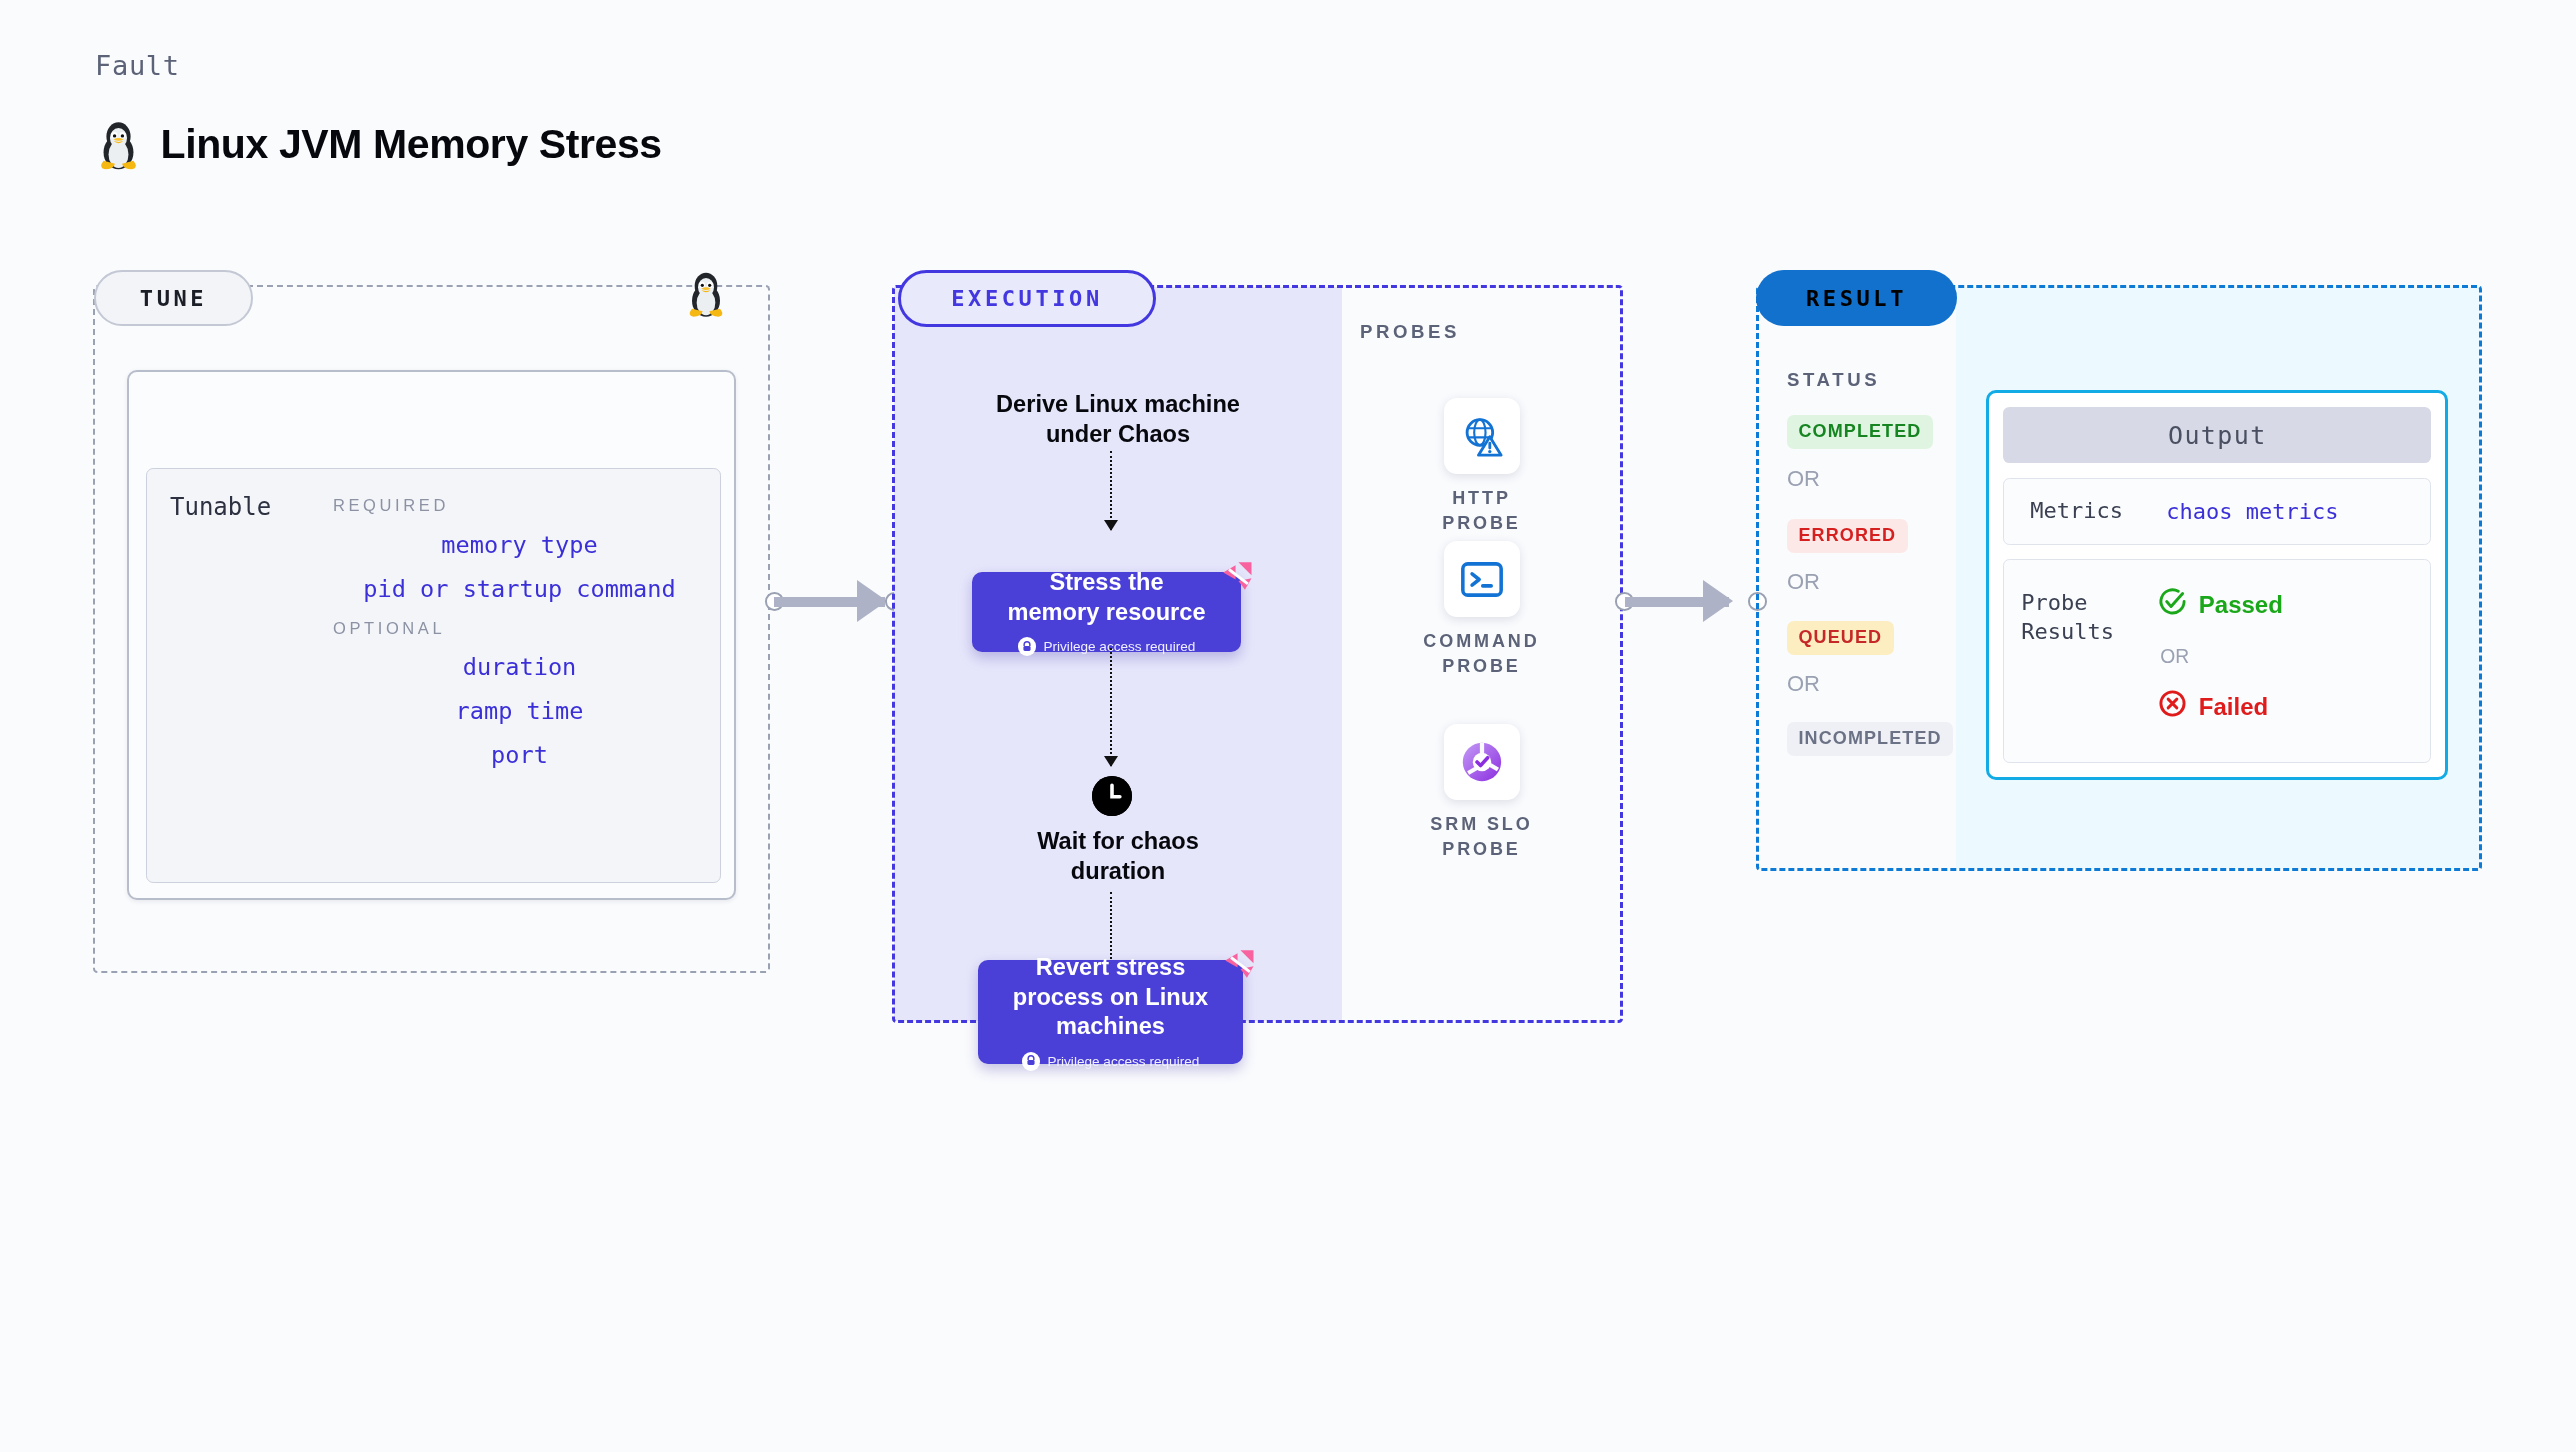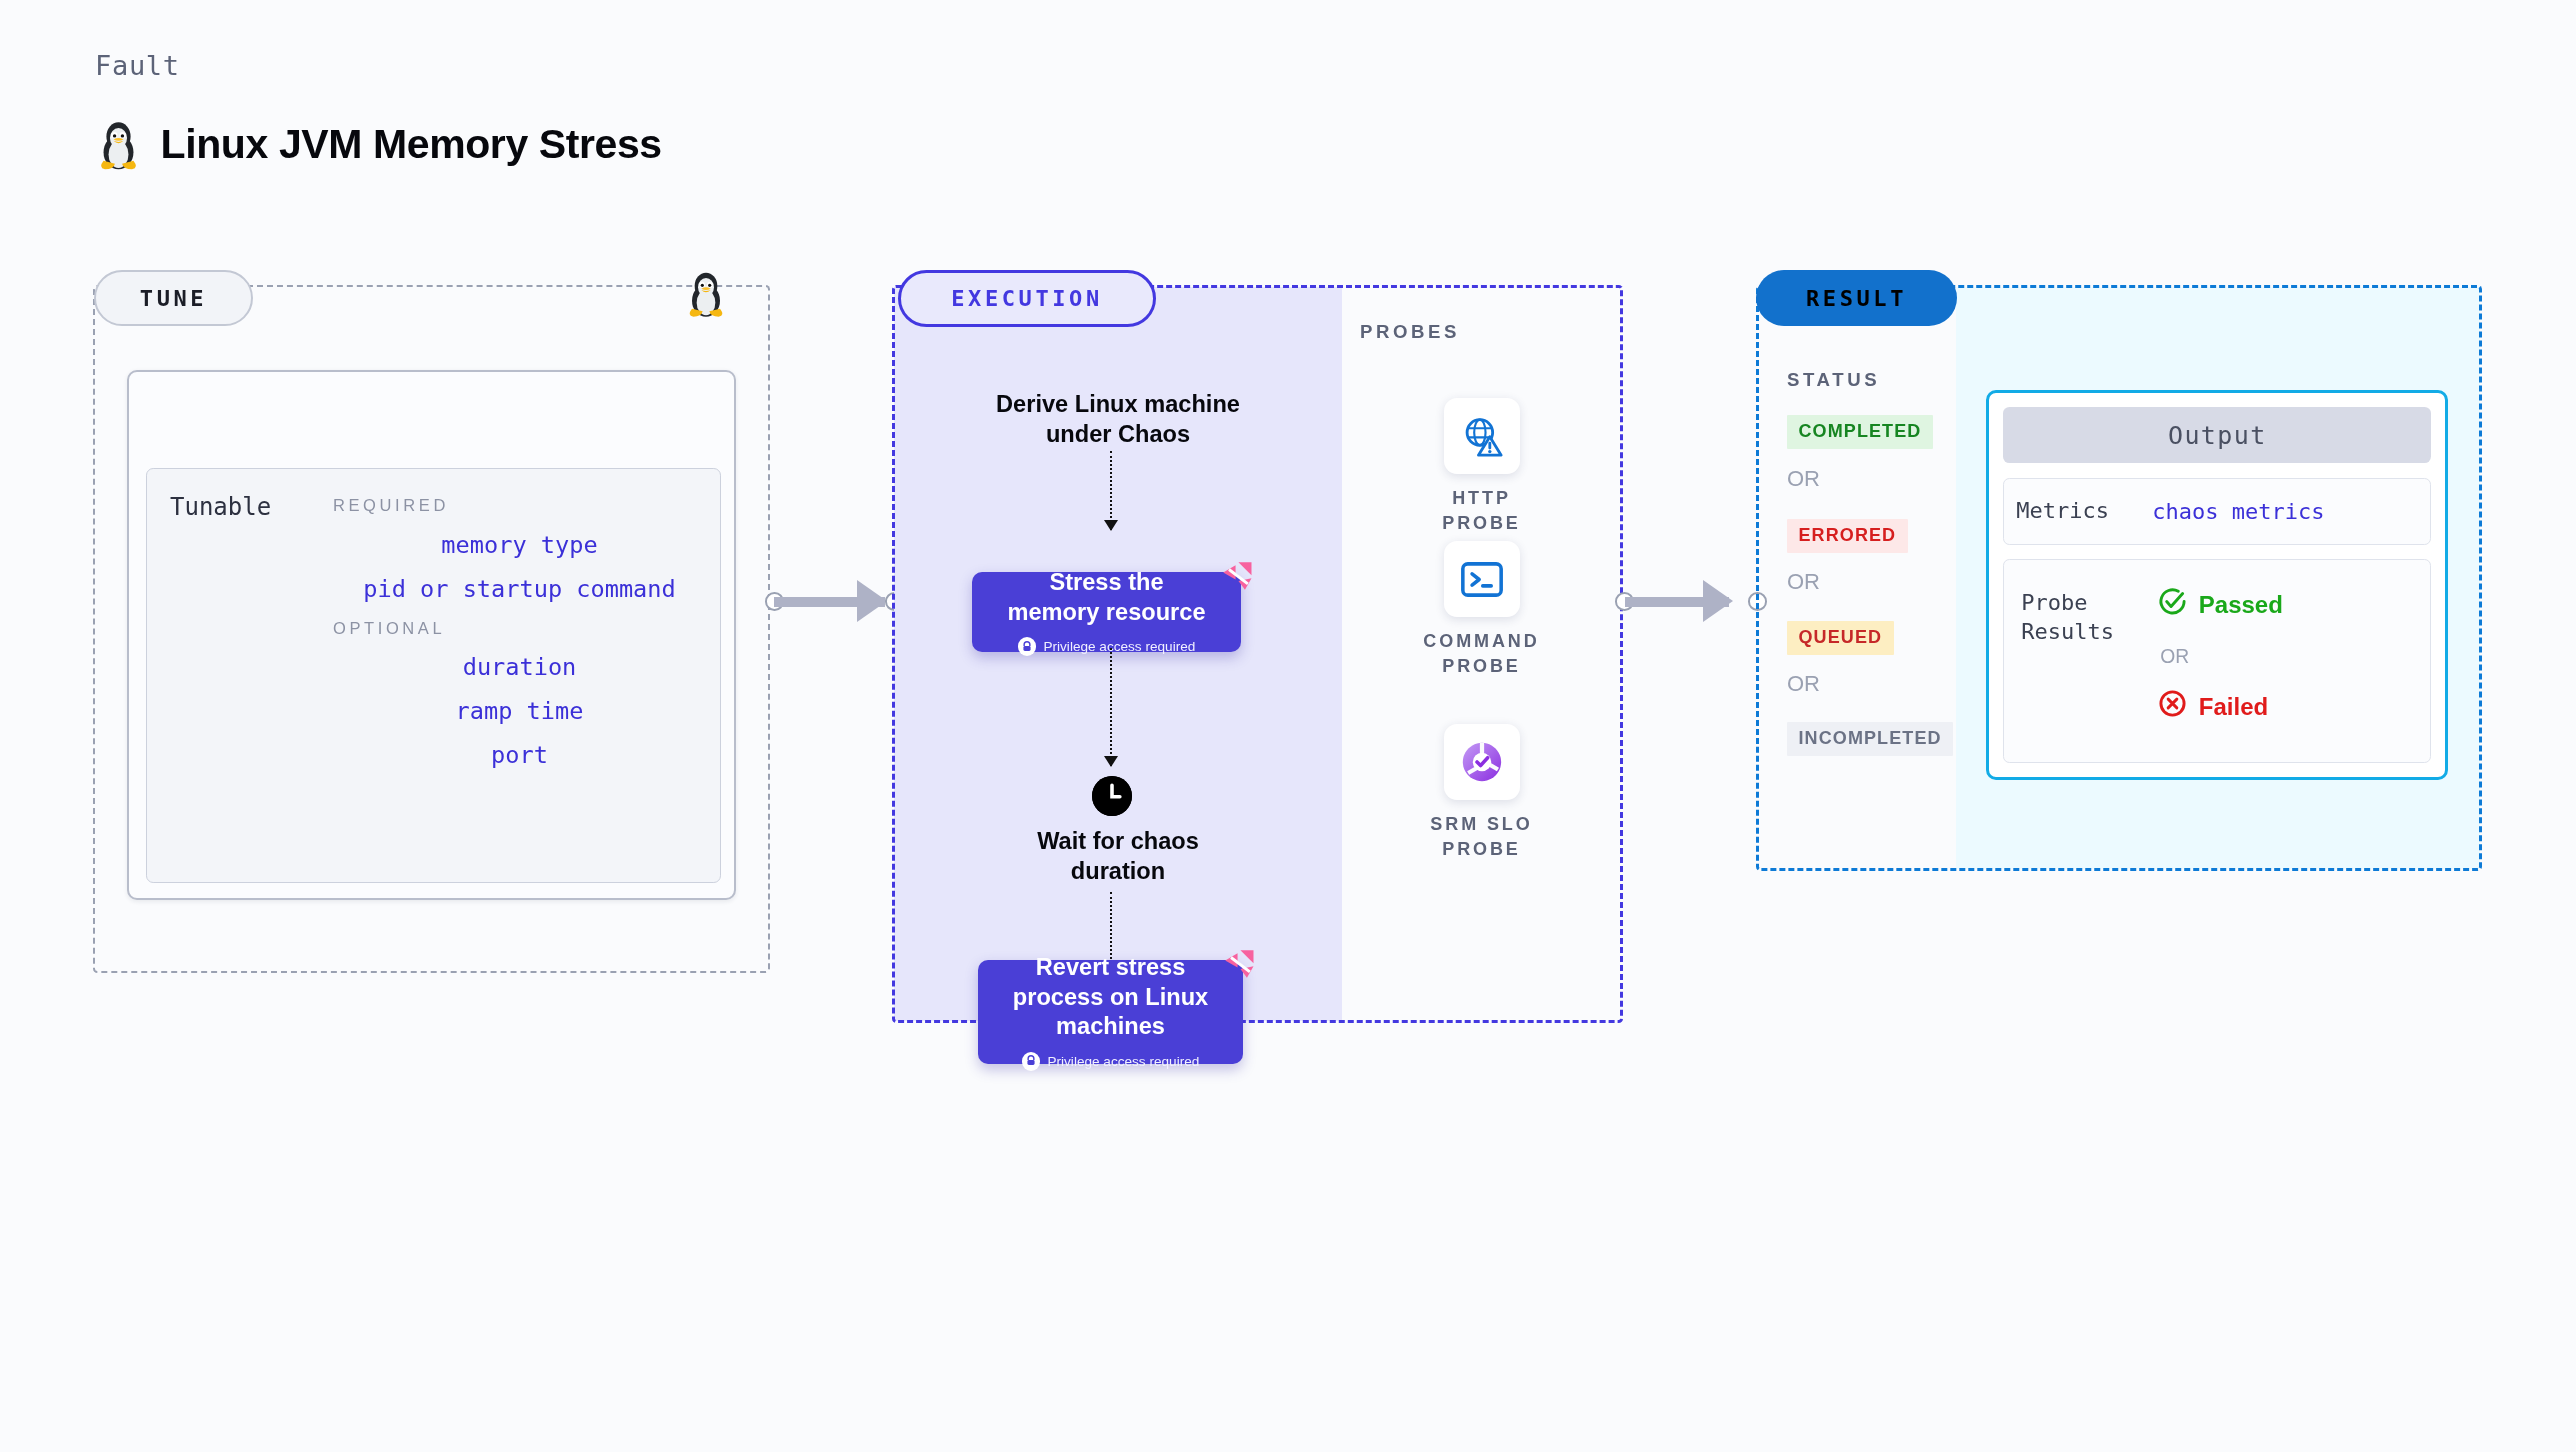--- a/index.html
+++ b/index.html
@@ -88,21 +88,21 @@
     font-weight:bold;line-height:1.4;}
 
   
   #result-outline{left:1756px;top:285px;width:726px;height:586px;
     border:3.6px dashed #0d7ad6;border-radius:4.3px;box-sizing:border-box;}
   #result-right-fill{left:1956px;top:287px;width:524px;height:582px;background:#ecfaff;}
   #result-pill{left:1756px;top:270px;width:201px;height:56px;
     background:#1271cc;border:none;color:#000000;font-size:22px;}
   #status-label{position:absolute;left:1787px;top:369px;font-size:18.6px;color:#5c6378;
     letter-spacing:3.6px;font-weight:bold;}
-  .badge{position:absolute;border-radius:1px;font-weight:bold;font-size:18px;
+  .badge{position:absolute;border-radius:7px;font-weight:bold;font-size:18px;
     letter-spacing:1.1px;padding:6.4px 11.5px;box-sizing:border-box;}
   .or{position:absolute;font-size:22px;color:#9aa1b2;}
 
   
   #output-card{position:absolute;left:1986px;top:390px;width:462px;height:390px;
     background:#fff;border:3.6px solid #12abe6;border-radius:10px;box-sizing:border-box;}
   #output-head{position:absolute;left:14.3px;top:14.3px;width:428px;height:56px;
     background:#d7dae6;border-radius:6.4px;display:flex;align-items:center;justify-content:center;
     font-family:"DejaVu Sans Mono","Liberation Mono",monospace;font-size:25px;color:#4a5062;letter-spacing:1.4px;}
   #metrics-row{position:absolute;left:14.3px;top:85px;width:428px;height:67px;
@@ -310,21 +310,21 @@
 <div class="or" style="left:1787px;top:466px;">OR</div>
 <div class="badge" style="left:1787px;top:519px;background:#fde8e8;color:#d61f1f;">ERRORED</div>
 <div class="or" style="left:1787px;top:569px;">OR</div>
 <div class="badge" style="left:1787px;top:621px;background:#fdeec2;color:#c62828;">QUEUED</div>
 <div class="or" style="left:1787px;top:671px;">OR</div>
 <div class="badge" style="left:1787px;top:722px;background:#eef0f5;color:#6b7285;">INCOMPLETED</div>
 
 <div id="output-card">
   <div id="output-head">Output</div>
   <div id="metrics-row">
-    <span class="out-key" style="margin-left:12px;width:136px;">Metrics</span>
+    <span class="out-key" style="margin-left:26px;width:136px;">Metrics</span>
     <span class="out-val">chaos metrics</span>
   </div>
   <div id="probe-row">
     <span class="out-key" style="position:absolute;left:17px;top:29px;white-space:pre-line;">Probe
 Results</span>
     <div class="res-line" style="position:absolute;left:154px;top:27px;color:#1aa81a;">
       <span>
         <svg width="29" height="29" viewBox="0 0 40 40">
           <path d="M36 20 A16 16 0 1 1 28 6" stroke="#1aa81a" stroke-width="4" fill="none" stroke-linecap="round"></path>
           <path d="M12 20 L18 27 L34 9" stroke="#1aa81a" stroke-width="4" fill="none" stroke-linecap="round" stroke-linejoin="round"></path>

